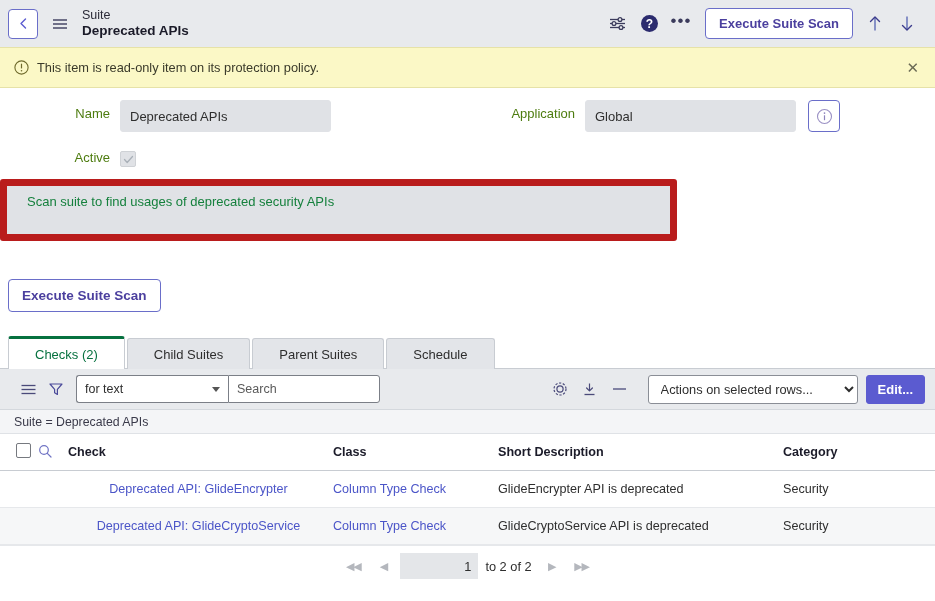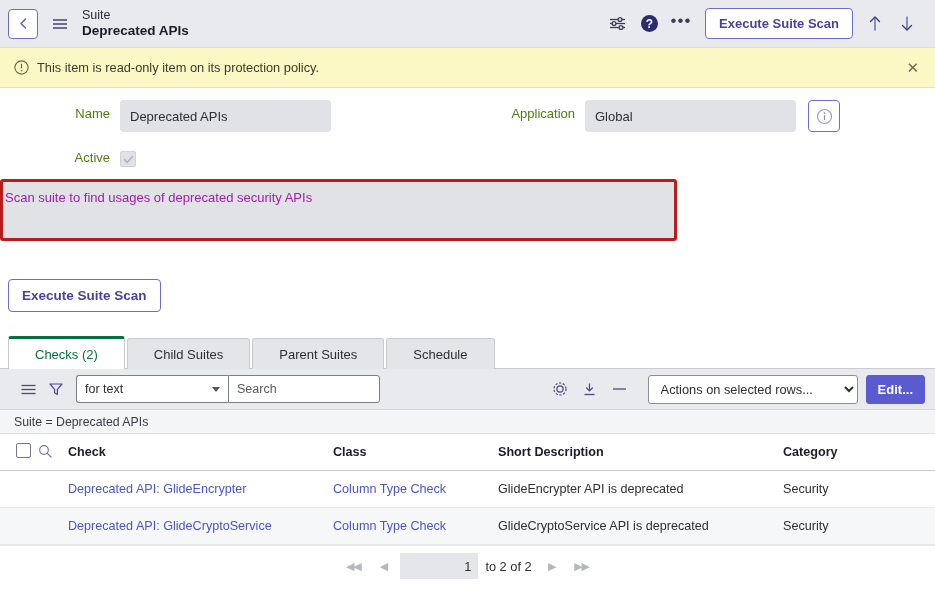--- a/index.html
+++ b/index.html
@@ -163,25 +163,25 @@
     display: flex; align-items: center; justify-content: center;
     margin-left: 12px;
     cursor: pointer;
     flex: none;
   }
 
   .desc-area {
     width: 677px;
     height: 62px;
     background: #e0e2e6;
-    border: 3px solid #b91c1c;
+    border: 7px solid #b91c1c;
     border-radius: 3px;
     font-size: 13px;
-    color: #a21caf;
-    padding: 7px 2px;
+    color: #15803d;
+    padding: 7px 20px;
     line-height: 1.35;
   }
 
   
   .exec-row { padding: 26px 0 0 8px; }
   .exec-btn-body {
     height: 33px;
     border: 1px solid #6a6ec9;
     border-radius: 4px;
     background: #ffffff;
@@ -346,21 +346,21 @@
   table.list td {
     font-size: 12.6px;
     padding: 9px 4px 9px 0;
     border-bottom: 1px solid #e6e8eb;
     color: #2e2e2e;
     vertical-align: middle;
   }
   tr.alt td { background: #f6f7f8; }
   .col-chk { width: 38px; padding-left: 16px !important; }
   .col-mag { width: 30px; }
-  .col-check { width: 265px; }
+  .col-check { width: 265px; text-align: center; }
   .col-class { width: 165px; }
   .col-desc  { width: 285px; }
   .col-cat   { width: auto; }
   .hdr-chk {
     width: 15px; height: 15px;
     border: 1px solid #76797f;
     border-radius: 2px;
     background: #ffffff;
     cursor: pointer;
     display: inline-block;

